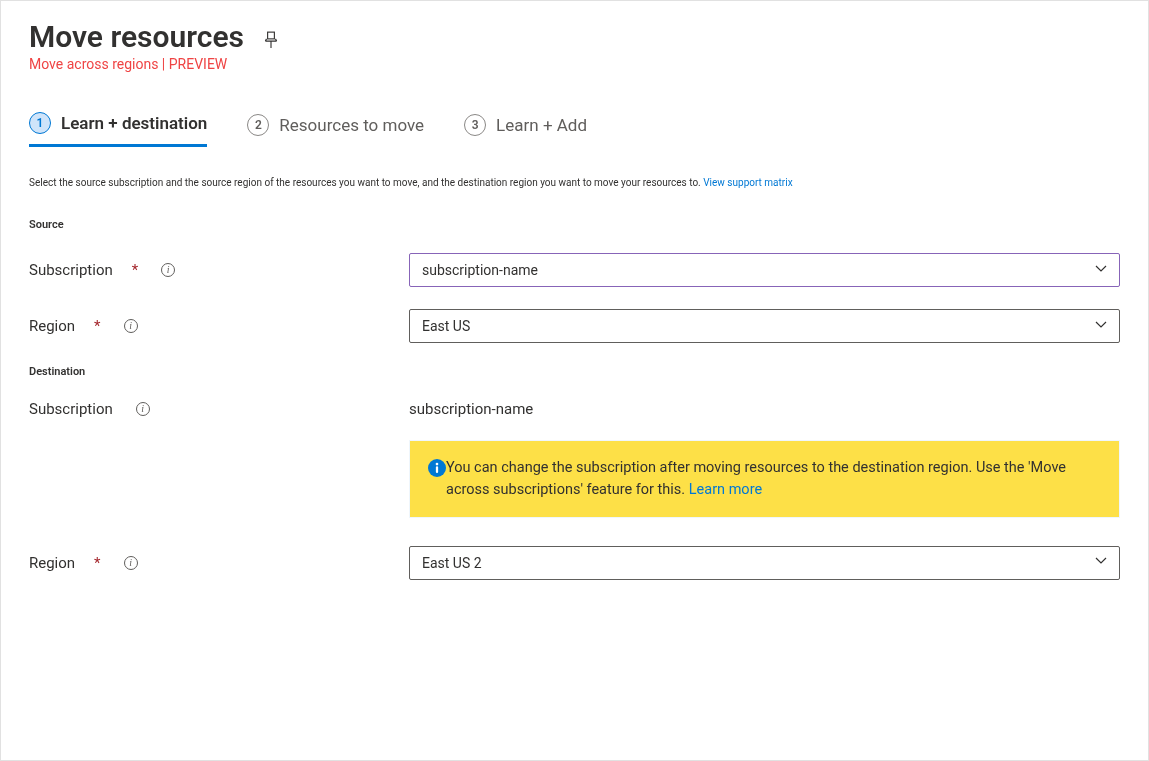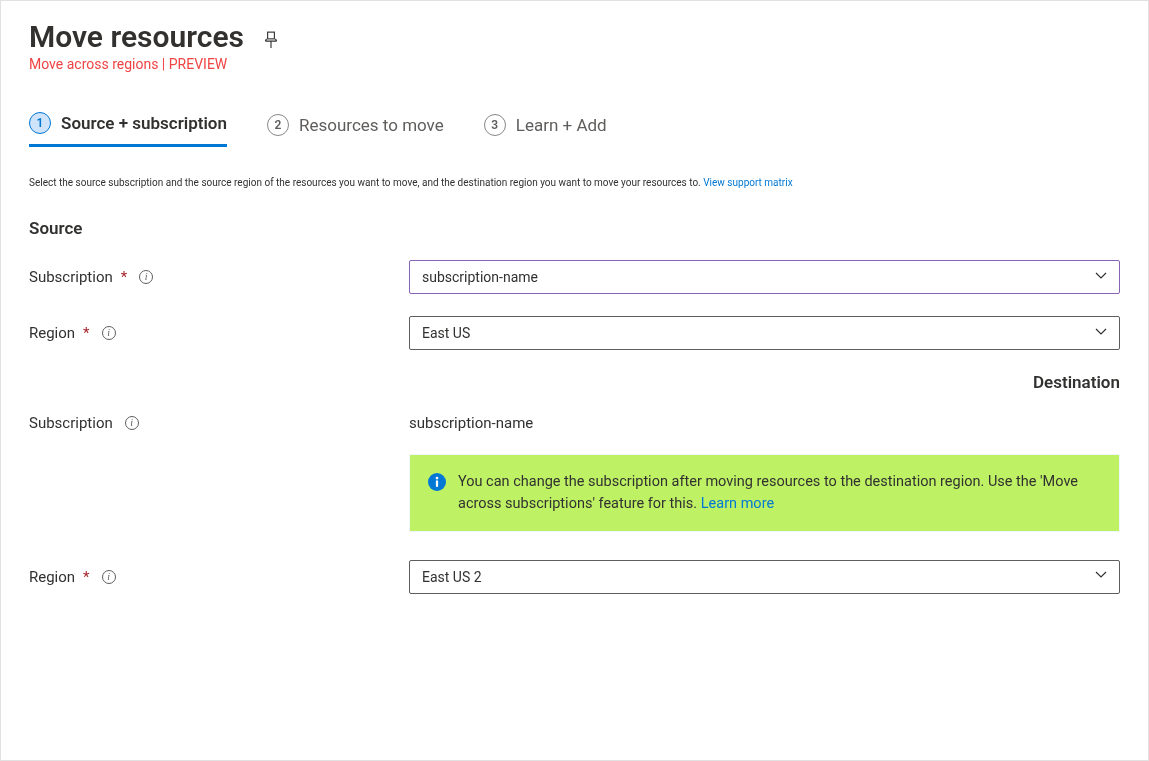--- a/index.html
+++ b/index.html
@@ -77,35 +77,35 @@
       color: #323130;
       line-height: 1.5;
       margin-bottom: 28px;
     }
     .link {
       color: #0078d4;
       text-decoration: none;
       cursor: pointer;
     }
     .section-title {
-      font-size: 17px;
+      font-size: 11px;
       font-weight: 600;
       margin-bottom: 22px;
       color: #323130;
     }
     .form-row {
       display: flex;
       align-items: center;
       margin-bottom: 22px;
     }
     .form-label-col {
       width: 380px;
       display: flex;
       align-items: center;
-      gap: 6px;
+      gap: 17px;
       font-size: 15px;
       color: #323130;
     }
     .required { color: #a4262c; margin-left: 2px;}
     .info-icon {
       width: 14px; height: 14px;
       border: 1px solid #605e5c;
       border-radius: 50%;
       display: inline-flex;
       align-items: center; justify-content: center;
@@ -138,59 +138,58 @@
       border-color: #8764b8;
     }
     .chevron {
       font-size: 12px;
     }
     .static-value {
       font-size: 15px;
       color: #323130;
     }
     .info-box {
-      background: #bef264;
+      background: #fde047;
       padding: 16px 18px;
       border: 1px solid #eff6fc;
       display: flex;
-      gap: 12px;
       font-size: 14.5px;
       color: #323130;
       line-height: 1.5;
       margin-left: 380px;
       margin-bottom: 28px;
       margin-top: 6px;
     }
     .info-box .info-badge {
       width: 18px; height: 18px;
       flex-shrink: 0;
       margin-top: 2px;
     }
-    .section-gap { margin-top: 14px; text-align: right; }
+    .section-gap { margin-top: 14px; }
   </style>
 </head>
 <body>
 
 <div class="container">
 
   <div class="header-row">
     <h1 class="page-title">Move resources</h1>
     <span class="pin-icon">
       <svg viewBox="0 0 16 16" width="18" height="18" fill="none" stroke="#323130" stroke-width="1">
         <rect x="5" y="1" width="6" height="6"></rect>
         <path d="M3 9 h10 M8 9 v6 M4 7 l-1 2 M12 7 l1 2"></path>
       </svg>
     </span>
   </div>
   <div class="subtitle">Move across regions | PREVIEW</div>
 
   <div class="tabs">
     <div class="tab active">
       <span class="step-circle">1</span>
-      <span>Source + subscription</span>
+      <span>Learn + destination</span>
     </div>
     <div class="tab">
       <span class="step-circle">2</span>
       <span>Resources to move</span>
     </div>
     <div class="tab">
       <span class="step-circle">3</span>
       <span>Learn + Add</span>
     </div>
   </div>

